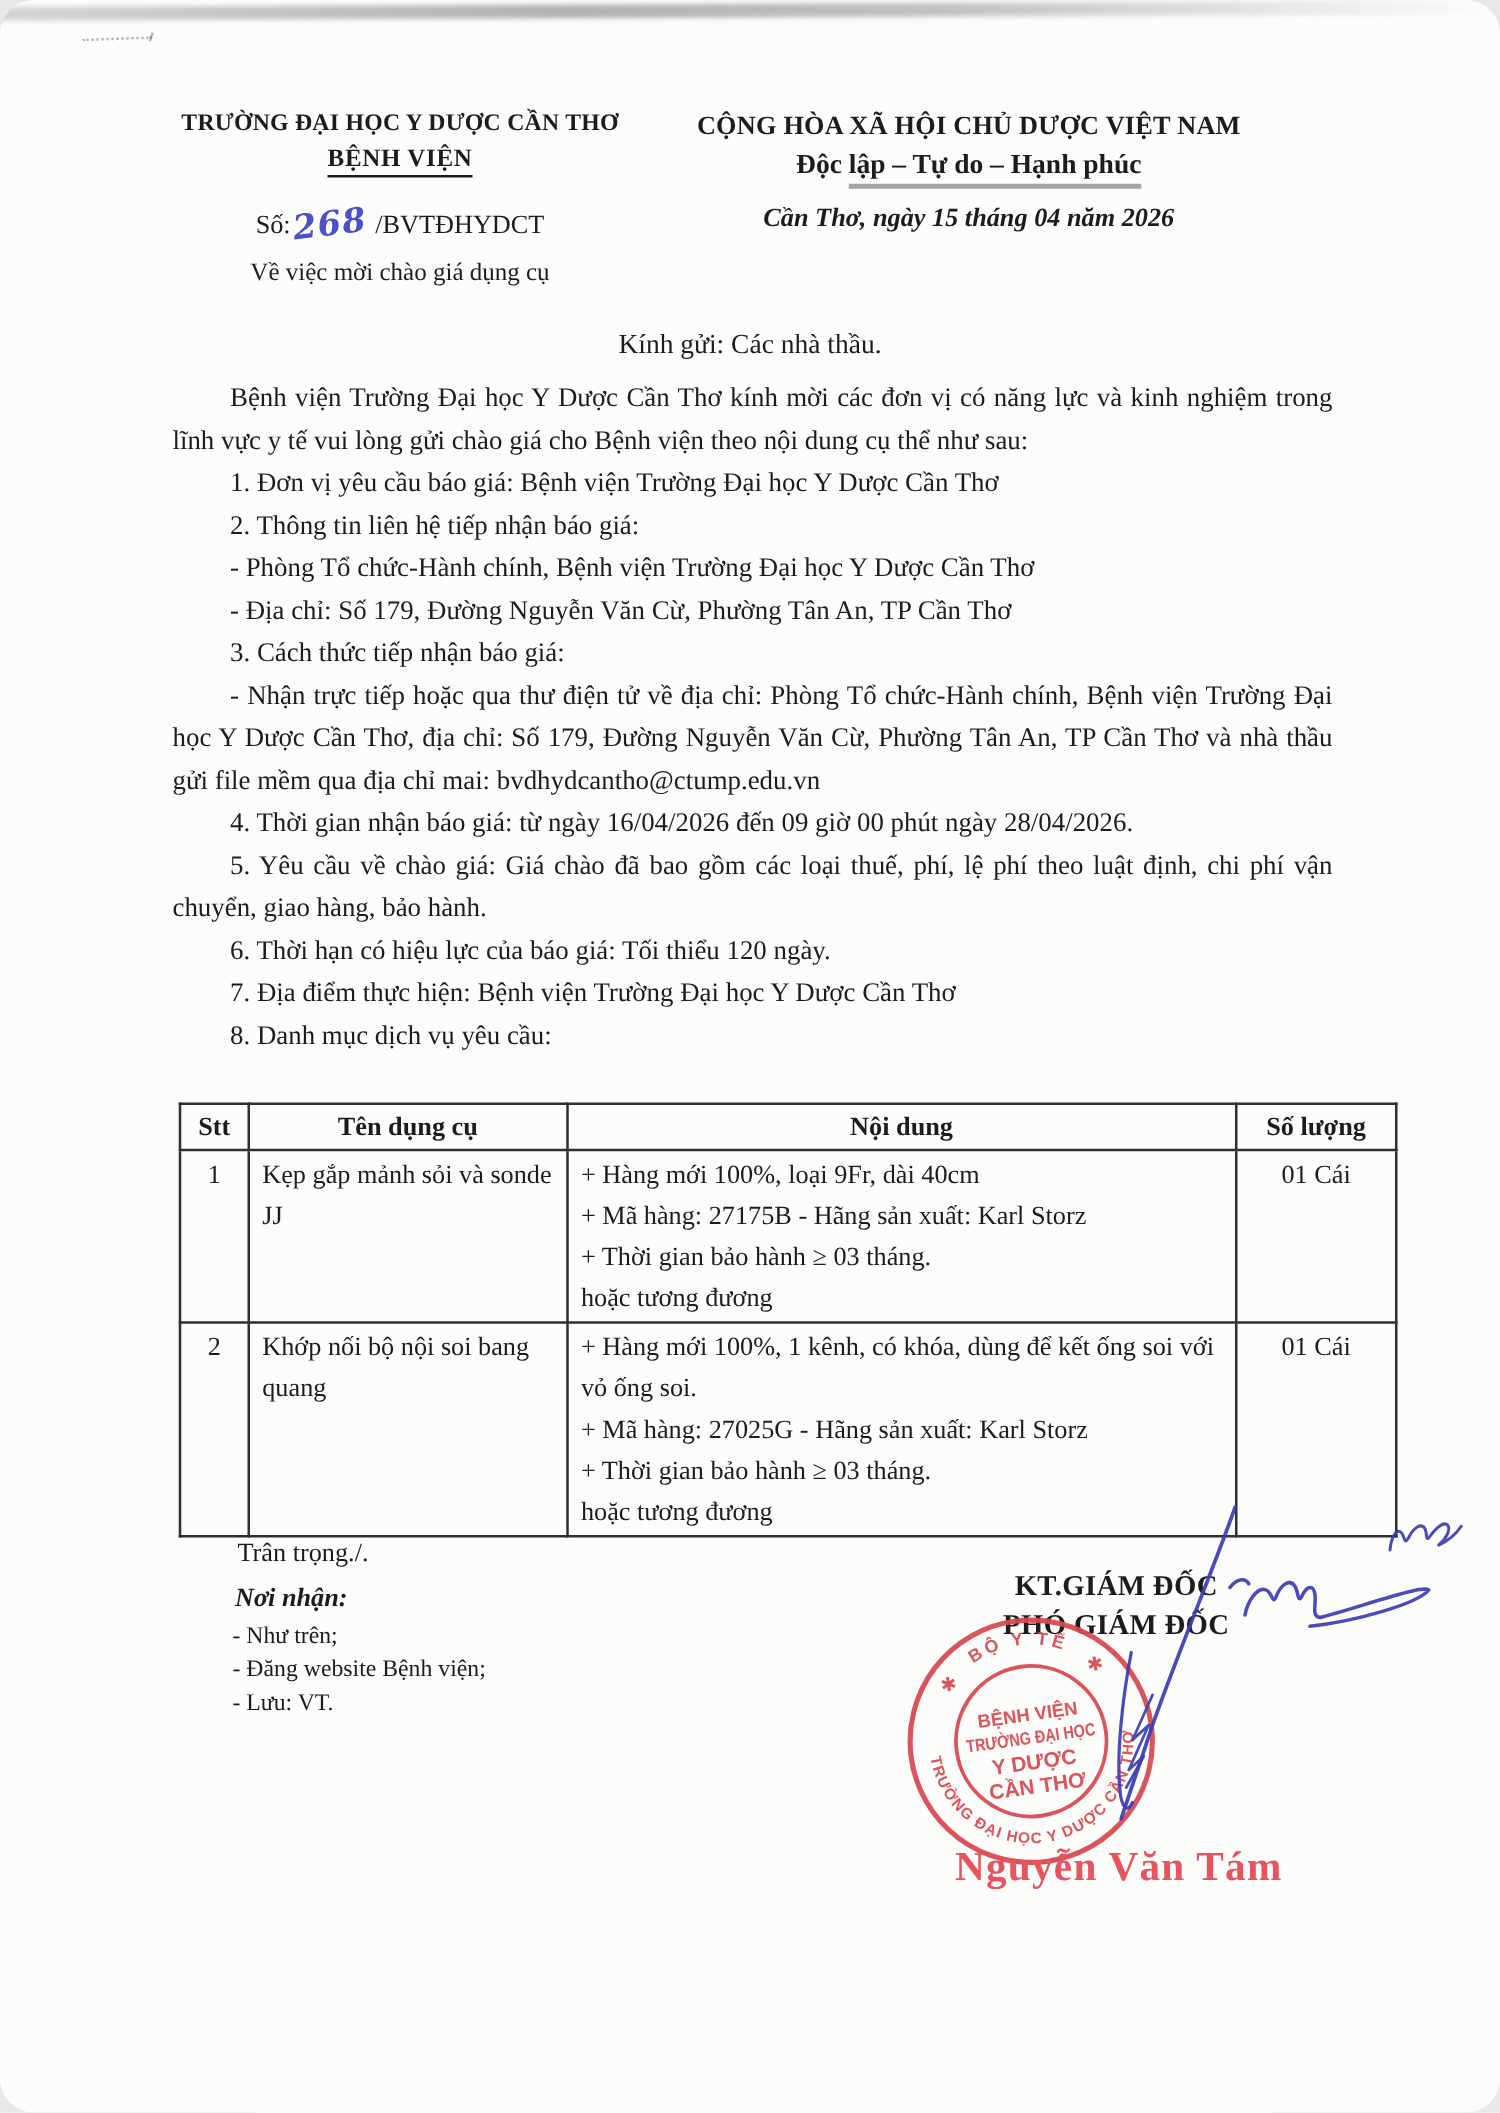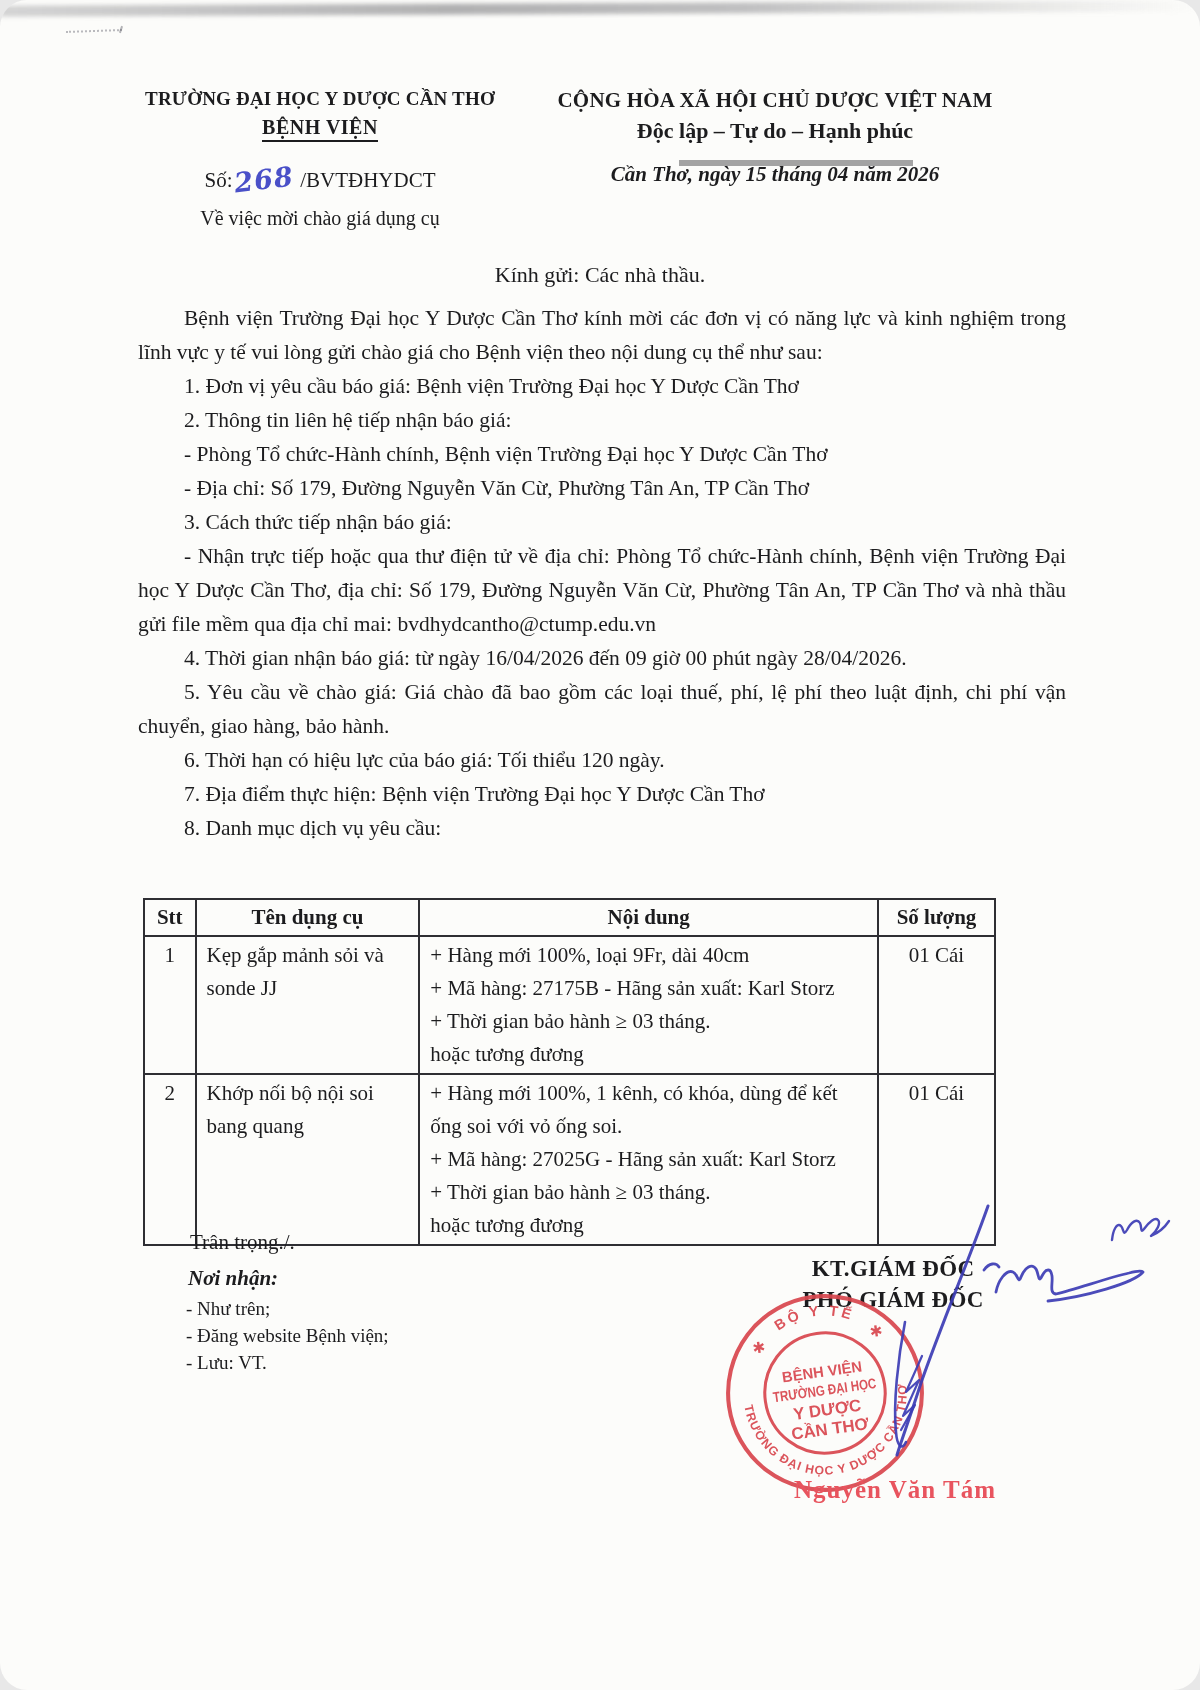--- a/index.html
+++ b/index.html
@@ -34,49 +34,48 @@
   .ref-line{margin-top:23px; font-size:21px;}
   .hand-number{
     display:inline-block; color:#4a50c8; font-size:27px; font-weight:700;
     font-style:italic; transform:rotate(-7deg) translateY(2px);
     font-family:"DejaVu Serif",serif; letter-spacing:1px; margin:0 2px 0 1px;
   }
   .doc-subject{margin-top:14px; font-size:20px;}
   .national-block{position:absolute; left:515px; top:88px; width:520px; text-align:center;}
   .national-line1{font-size:21px; font-weight:bold; letter-spacing:.2px;}
   .motto{margin-top:5px; font-size:22px; font-weight:bold;}
-  .motto .u{border-bottom:6px solid #a3a3a3; padding-bottom:17px;}
+  .motto .u{border-bottom:4px solid #a3a3a3; padding-bottom:4px;}
   .dateline{margin-top:18px; font-size:21px; font-weight:bold; font-style:italic;}
   
   .salutation{position:absolute; left:0; top:262px; width:1200px; text-align:center; font-size:22px;}
   .body-text{
     position:absolute; left:138px; top:301px; width:928px;
     font-size:21.5px; line-height:34px; text-align:justify;
   }
   .body-text p{margin:0; text-indent:46px;}
   
   table.items{
-    position:absolute; left:143px; top:882px; width:853px;
+    position:absolute; left:143px; top:882px; width:975px;
     border-collapse:collapse; font-size:21px; line-height:33px;
     color:#1c1c1e;
-    margin-top:16px;
   }
   table.items th, table.items td{border:2px solid #2e2e33;}
   table.items th{font-weight:bold; padding:1px 4px; text-align:center;}
   table.items td{vertical-align:top; padding:2px 10px;}
   td.c{text-align:center;}
   
   .regards{position:absolute; left:190px; top:1230px; font-size:21px;}
   .recipients-title{position:absolute; left:188px; top:1266px; font-size:21px; font-weight:bold; font-style:italic;}
   .recipients{position:absolute; left:186px; top:1295px; font-size:19px; line-height:27px;}
   .signer-block{position:absolute; left:733px; top:1253px; width:320px; text-align:center;
                 font-size:23px; font-weight:bold; line-height:31px; letter-spacing:.3px;}
   .signer-name{
     position:absolute; left:725px; top:1476px; width:340px; text-align:center;
-    font-size:25px; font-weight:600; color:#e8545e; letter-spacing:1px;
+    font-size:33px; font-weight:600; color:#e8545e; letter-spacing:1px;
   }
   
   .stamp{position:absolute; left:723px; top:1291px; width:204px; height:204px;
          transform:rotate(-8deg); opacity:.93;}
   .stamp text{fill:#d9484f; font-family:"Liberation Sans","DejaVu Sans",sans-serif; font-weight:bold;}
   .signature{position:absolute; left:850px; top:1140px; width:340px; height:330px; pointer-events:none;}
   .signature path{stroke:#3c3cb4; fill:none; stroke-linecap:round; stroke-linejoin:round; opacity:.92;}
 </style>
 </head>
 <body>

